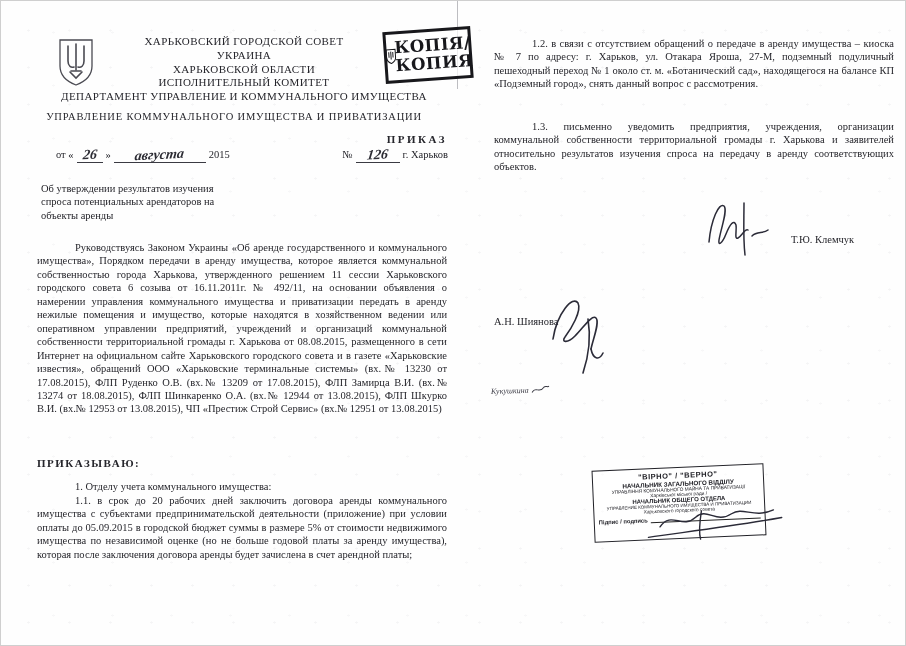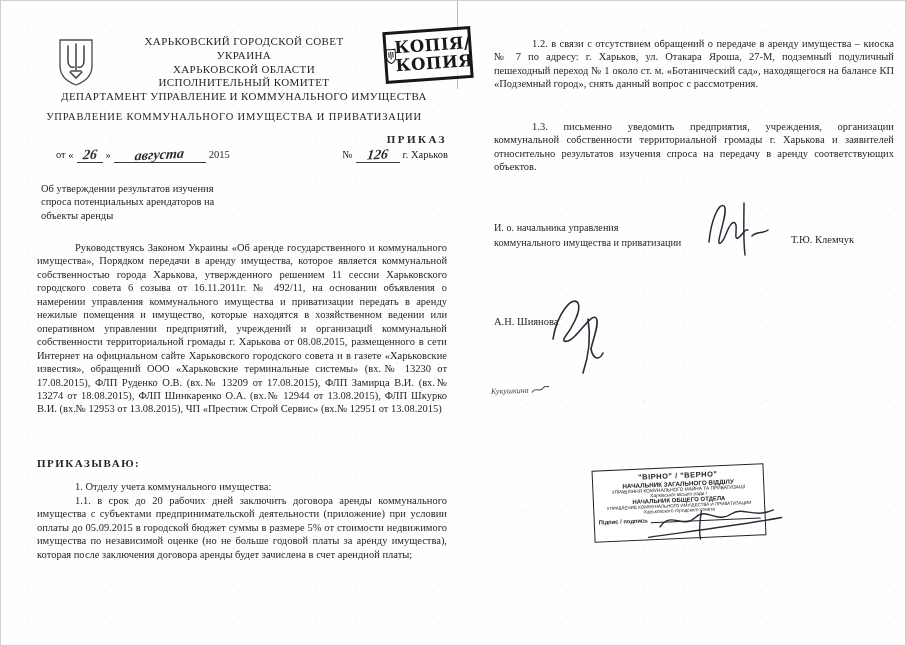--- a/index.html
+++ b/index.html
@@ -136,24 +136,20 @@
       <path d="M1.5,1 H10.5 V9 C10.5,12.5 8,14 6,15 C4,14 1.5,12.5 1.5,9 Z" fill="none" stroke="#18181c" stroke-width="1"></path>
       <path d="M4,3.5 V9 M8,3.5 V9 M6,3 V11" fill="none" stroke="#18181c" stroke-width="1"></path>
     </svg>
     <div>КОПІЯ/</div>
     <div>КОПИЯ</div>
   </div>
 
   <div class="abs p12">1.2. в связи с отсутствием обращений о передаче в аренду имущества – киоска № 7 по адресу: г. Харьков, ул. Отакара Яроша, 27-М, подземный подуличный пешеходный переход № 1 около ст. м. «Ботанический сад», находящегося на балансе КП «Подземный город», снять данный вопрос с рассмотрения.</div>
   <div class="abs p13">1.3. письменно уведомить предприятия, учреждения, организации коммунальной собственности территориальной громады г. Харькова и заявителей относительно результатов изучения спроса на передачу в аренду соответствующих объектов.</div>
 
-  <div class="abs signer1-title">
-    <div>И. о. начальника управления</div>
-    <div>коммунального имущества и приватизации</div>
-  </div>
 
   <svg class="abs sig1" width="78" height="62" viewBox="0 0 78 62">
     <g fill="none" stroke="#2b2b38" stroke-width="1.5" stroke-linecap="round">
       <path d="M10,44 C12,22 20,4 25,8 C29,12 22,30 20,42 C19,48 23,46 27,36 C31,26 35,21 37,27 C38,32 35,42 39,40 C43,38 46,30 49,32"></path>
       <path d="M45,5 C45,22 44,40 46,57"></path>
       <path d="M53,38 C58,33 64,36 69,32"></path>
     </g>
   </svg>
 
   <div class="abs signer1-name">Т.Ю. Клемчук</div>

